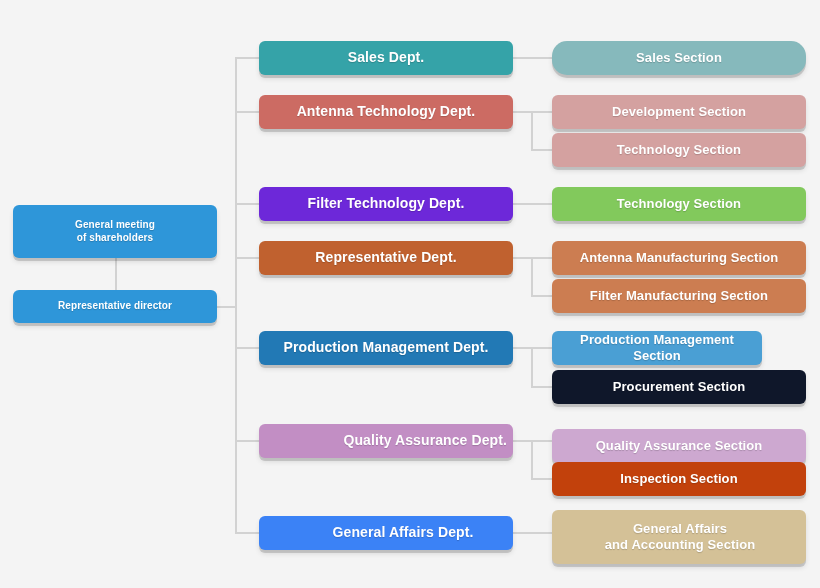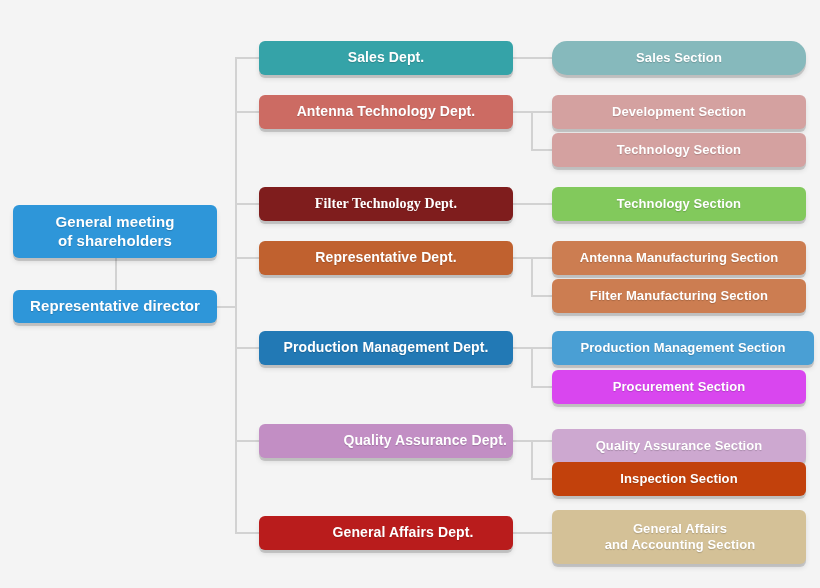--- a/index.html
+++ b/index.html
@@ -36,21 +36,21 @@
     color: #ffffff;
     font-weight: bold;
     line-height: 1.22;
     letter-spacing: .1px;
     text-shadow: 0 1px 1px rgba(0,0,0,.18);
     padding: 2px 6px;
     box-shadow: 0 3px 0 rgba(0,0,0,.14), 0 4px 5px rgba(0,0,0,.10);
   }
   .node .label { display: block; white-space: pre-line; }
 
-  .node.root      { font-size: 15px; }
+  .node.root      { font-size: 10px; }
   .node.dept      { font-size: 14px; }
   .node.section   { font-size: 13px; }
 </style>
 </head>
 <body>
 
 <div id="chart-root">
   <div id="lines-layer">
       <div class="line line-v" style="left: 115px; top: 258px; height: 32px; background: rgb(210, 210, 210);"></div>
       <div class="line line-h" style="left: 217px; top: 305.5px; width: 18px; background: rgb(210, 210, 210);"></div>
@@ -98,54 +98,54 @@
       </div>
       <div class="node dept" style="left: 259px; top: 95px; width: 254px; height: 34px; background: rgb(204, 107, 99);">
         <span class="label">Antenna Technology Dept.</span>
       </div>
       <div class="node section" style="left: 552px; top: 95px; width: 254px; height: 34px; background: rgb(212, 161, 160);">
         <span class="label">Development Section</span>
       </div>
       <div class="node section" style="left: 552px; top: 133px; width: 254px; height: 34px; background: rgb(212, 161, 160);">
         <span class="label">Technology Section</span>
       </div>
-      <div class="node dept" style="left: 259px; top: 187px; width: 254px; height: 34px; background: #7f1d1d; font-family: Liberation Serif, serif;">
+      <div class="node dept" style="left: 259px; top: 187px; width: 254px; height: 34px; background: #6d28d9;">
         <span class="label">Filter Technology Dept.</span>
       </div>
       <div class="node section" style="left: 552px; top: 187px; width: 254px; height: 34px; background: rgb(130, 201, 92);">
         <span class="label">Technology Section</span>
       </div>
       <div class="node dept" style="left: 259px; top: 241px; width: 254px; height: 34px; background: rgb(192, 97, 47);">
         <span class="label">Representative Dept.</span>
       </div>
       <div class="node section" style="left: 552px; top: 241px; width: 254px; height: 34px; background: rgb(204, 125, 81);">
         <span class="label">Antenna Manufacturing Section</span>
       </div>
       <div class="node section" style="left: 552px; top: 279px; width: 254px; height: 34px; background: rgb(204, 125, 81);">
         <span class="label">Filter Manufacturing Section</span>
       </div>
       <div class="node dept" style="left: 259px; top: 331px; width: 254px; height: 34px; background: rgb(34, 121, 181);">
         <span class="label">Production Management Dept.</span>
       </div>
-      <div class="node section" style="left: 552px; top: 331px; width: 262px; height: 34px; background: rgb(74, 159, 212);">
+      <div class="node section" style="left: 552px; top: 331px; width: 210px; height: 34px; background: rgb(74, 159, 212);">
         <span class="label">Production Management Section</span>
       </div>
-      <div class="node section" style="left: 552px; top: 370px; width: 254px; height: 34px; background: #d946ef;">
+      <div class="node section" style="left: 552px; top: 370px; width: 254px; height: 34px; background: #0f172a;">
         <span class="label">Procurement Section</span>
       </div>
       <div class="node dept" style="left: 259px; top: 424px; width: 254px; height: 34px; background: rgb(194, 142, 196); justify-content: flex-end;">
         <span class="label">Quality Assurance Dept.</span>
       </div>
       <div class="node section" style="left: 552px; top: 429px; width: 254px; height: 34px; background: rgb(205, 168, 208);">
         <span class="label">Quality Assurance Section</span>
       </div>
       <div class="node section" style="left: 552px; top: 462px; width: 254px; height: 34px; background: #c2410c;">
         <span class="label">Inspection Section</span>
       </div>
-      <div class="node dept" style="left: 259px; top: 516px; width: 254px; height: 34px; background: #b91c1c; padding-left: 40px;">
+      <div class="node dept" style="left: 259px; top: 516px; width: 254px; height: 34px; background: #3b82f6; padding-left: 40px;">
         <span class="label">General Affairs Dept.</span>
       </div>
       <div class="node section" style="left: 552px; top: 510px; width: 254px; height: 54px; background: rgb(212, 193, 151); padding-left: 8px;">
         <span class="label">General Affairs
 and Accounting Section</span>
       </div>
     </div>
 </div>
 
 </body></html>

